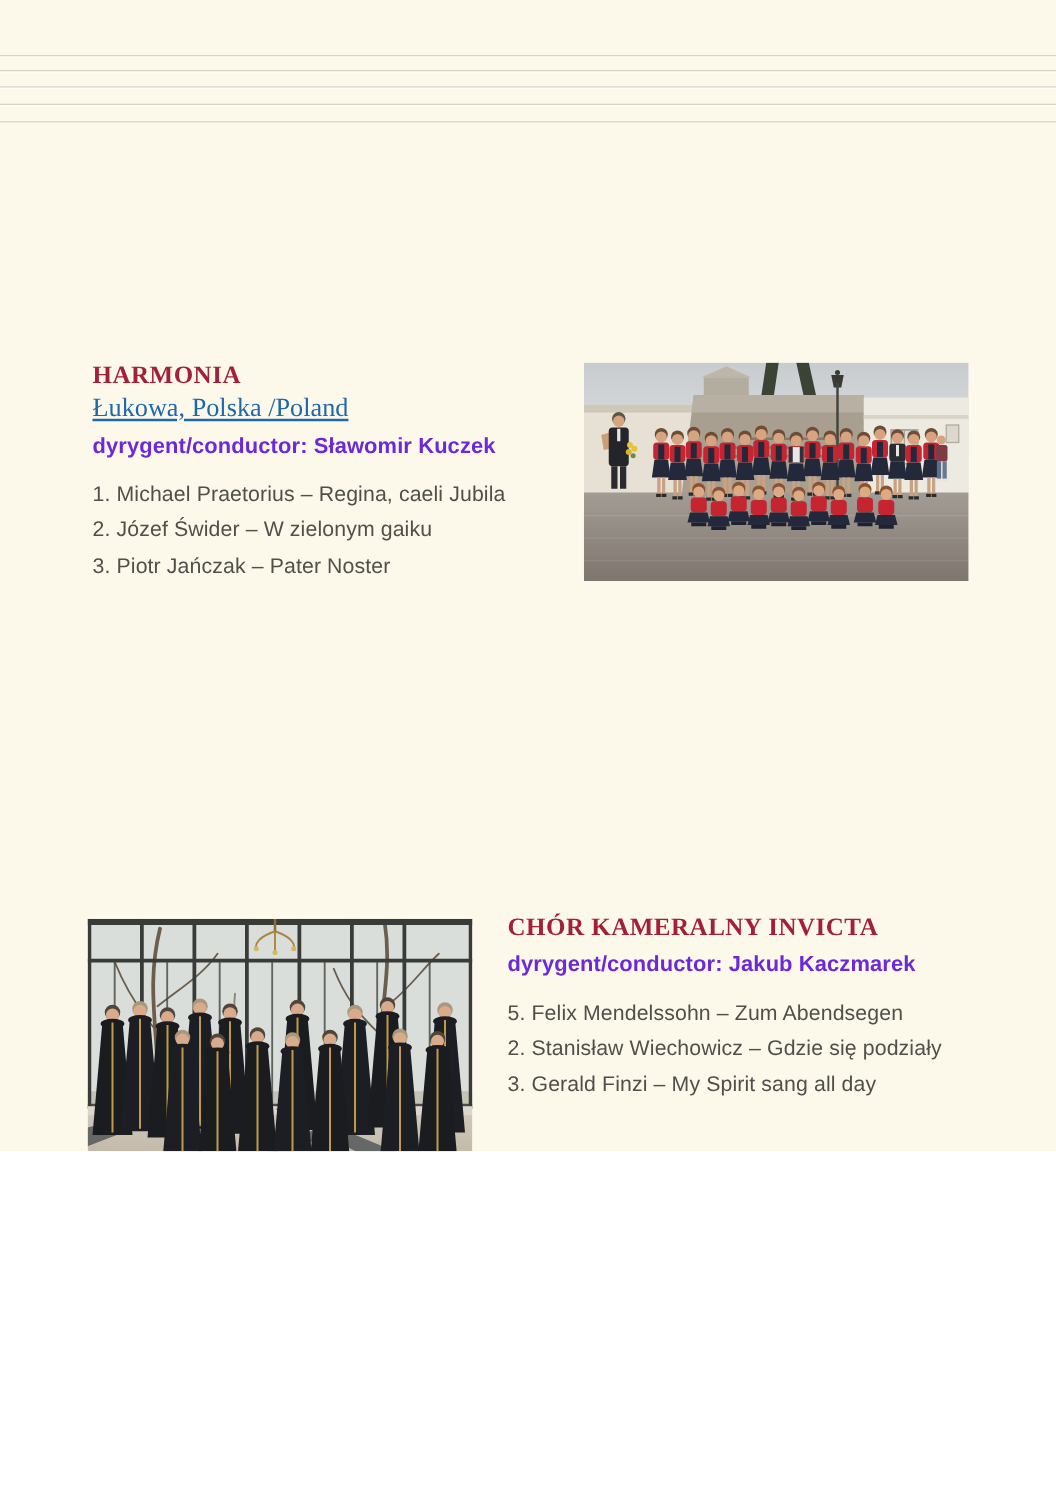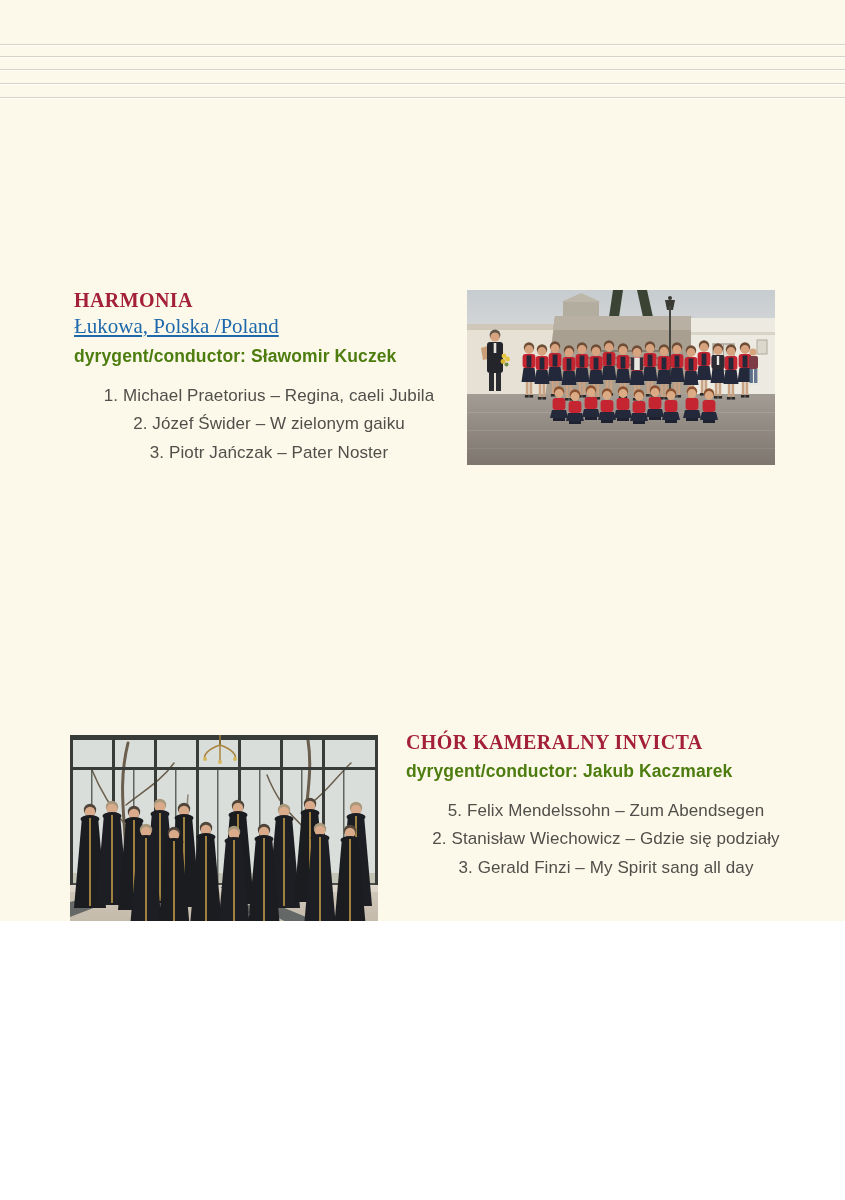--- a/index.html
+++ b/index.html
@@ -18,24 +18,24 @@
   .text-block { position:absolute; }
   .choir-name {
     font-family:"Liberation Serif", serif; font-weight:bold;
     font-size:20px; line-height:24px; color:#a32038; letter-spacing:.4px;
   }
   .choir-location {
     font-family:"Liberation Serif", serif; font-weight:normal;
     font-size:21px; line-height:26px; color:#1e68ac; margin-top:1px;text-decoration:underline;
   }
   .choir-conductor {
-    font-size:17.5px; line-height:24px; font-weight:bold; color:#4d7c0f;
+    font-size:17.5px; line-height:24px; font-weight:bold; color:#6d28d9;
     margin-top:5px; letter-spacing:.1px;
   }
-  .song-list { list-style:none; margin-top:14px;text-align:center; }
+  .song-list { list-style:none; margin-top:14px; }
   .song-list li {
     font-size:17px; line-height:28.4px; color:#504f4a; letter-spacing:.1px;
   }
   
   .photo { position:absolute; overflow:hidden; }
   .photo svg { display:block; }
   
   .page-tab {
     position:absolute; left:0; top:1132px; width:68px; height:40px;
     background:#737373; border-radius:0 3px 16px 0;

